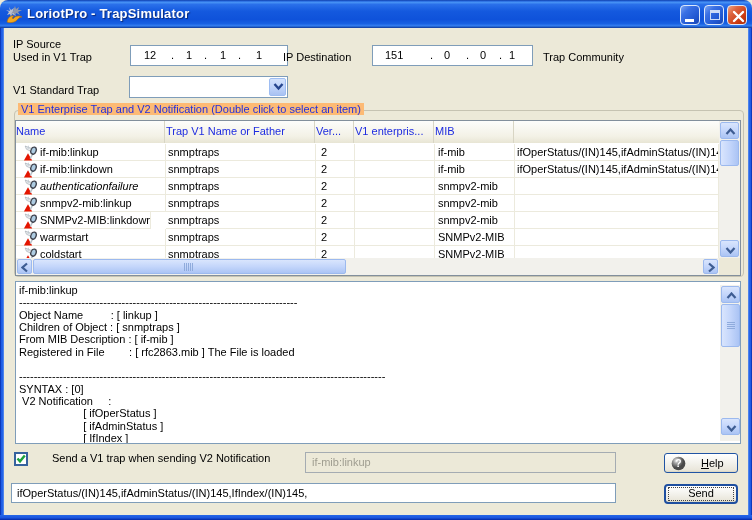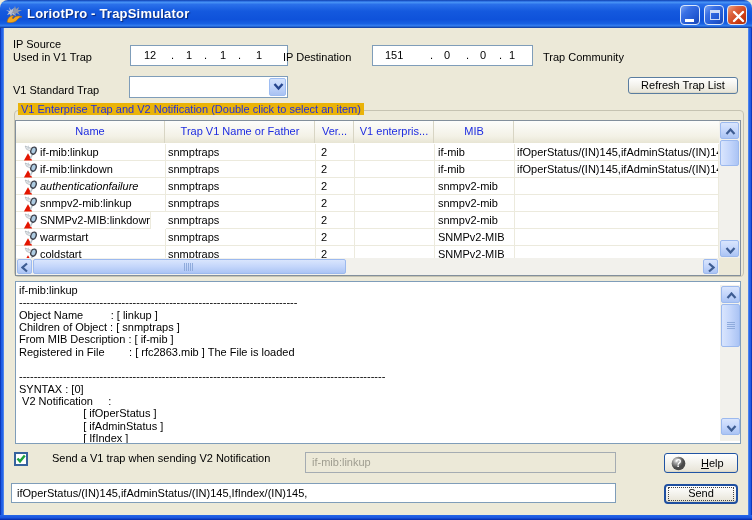--- a/index.html
+++ b/index.html
@@ -24,25 +24,25 @@
 .field{position:absolute;background:#fff;border:1px solid #7f9db9;}
 
 #combo{position:absolute;left:129px;top:76px;width:159px;height:22px;background:#fff;border:1px solid #7f9db9;}
 #combo .drop{position:absolute;right:1px;top:1px;width:17px;height:18px;border-radius:2px;border:1px solid #9ebdf2;
 background:linear-gradient(to bottom,#d3e2fc,#c0d4fa 50%,#a9c2f2);}
 #combo svg{position:absolute;right:3px;top:5px;}
 
 .xpbtn{position:absolute;border:1px solid #2054a4;border-radius:3px;background:linear-gradient(to bottom,#ffffff,#f4f3ee 45%,#e9e6da 90%,#d8d4c0);text-align:center;}
 
 #grp{position:absolute;left:14px;top:110px;width:730px;height:167px;border:1px solid #c6c3b2;border-radius:4px;}
-#grplbl{position:absolute;left:18px;top:103px;background:#eab308;padding:0 3px;color:#2330dc;}
+#grplbl{position:absolute;left:18px;top:103px;background:#fdba74;padding:0 3px;color:#2330dc;}
 
 #lv{position:absolute;left:15px;top:120px;width:726px;height:156px;border:1px solid #828f9c;background:#fff;overflow:hidden;}
 #lvhead{position:absolute;left:0;top:0;width:703px;height:22px;background:linear-gradient(to bottom,#fdfdfb,#f3f1e6 70%,#e8e5d4);}
-.hc{position:absolute;top:0;height:22px;border-right:1px solid #d8d5c4;color:#1e2ce0;text-align:center;line-height:21px;overflow:hidden;}
+.hc{position:absolute;top:0;height:22px;border-right:1px solid #d8d5c4;color:#1e2ce0;line-height:21px;overflow:hidden;}
 .row{position:absolute;left:0;width:703px;height:17px;}
 .cell{position:absolute;top:0;height:17px;line-height:17px;white-space:nowrap;overflow:hidden;border-right:1px solid #eceadd;border-bottom:1px solid #eceadd;}
 .ricon{position:absolute;left:7px;top:1px;}
 
 .sbtrack{position:absolute;background:#f2f1ec;}
 .sbbtn{position:absolute;border-radius:2px;border:1px solid #9cb9ee;background:linear-gradient(to bottom,#d9e5fd,#c4d6fb 50%,#abc4f4);}
 .sbbtn svg{position:absolute;}
 .thumbv{position:absolute;border-radius:2px;border:1px solid #9cb9ee;background:linear-gradient(to right,#d9e5fd,#c4d6fb 50%,#abc4f4);}
 .thumbh{position:absolute;border-radius:2px;border:1px solid #9cb9ee;background:linear-gradient(to bottom,#d9e5fd,#c4d6fb 50%,#abc4f4);}
 
@@ -109,21 +109,20 @@
  <div class="lbl" style="left:543px;top:51px;">Trap Community</div>
 
  <div class="lbl" style="left:13px;top:84px;">V1 Standard Trap</div>
  <div id="combo">
       <div class="drop"></div>
       <svg width="11" height="9" viewBox="0 0 11 9">
         <path d="M1.5 2 L5.5 6.5 L9.5 2" stroke="#25458e" stroke-width="2.4" fill="none"></path>
       </svg>
     </div>
 
- <div class="xpbtn" id="refresh" style="left:628px;top:77px;width:110px;height:17px;line-height:15px;border-color:#5a7da0;">Refresh Trap List</div>
 
  <div id="grp"></div>
  <div id="grplbl">V1 Enterprise Trap and V2 Notification (Double click to select an item)</div>
 
  <div id="lv">
   <div id="lvhead">
    <div class="hc" style="left:0;width:149px;">Name</div>
    <div class="hc" style="left:150px;width:149px;">Trap V1 Name or Father</div>
    <div class="hc" style="left:300px;width:38px;">Ver...</div>
    <div class="hc" style="left:339px;width:79px;">V1 enterpris...</div>

